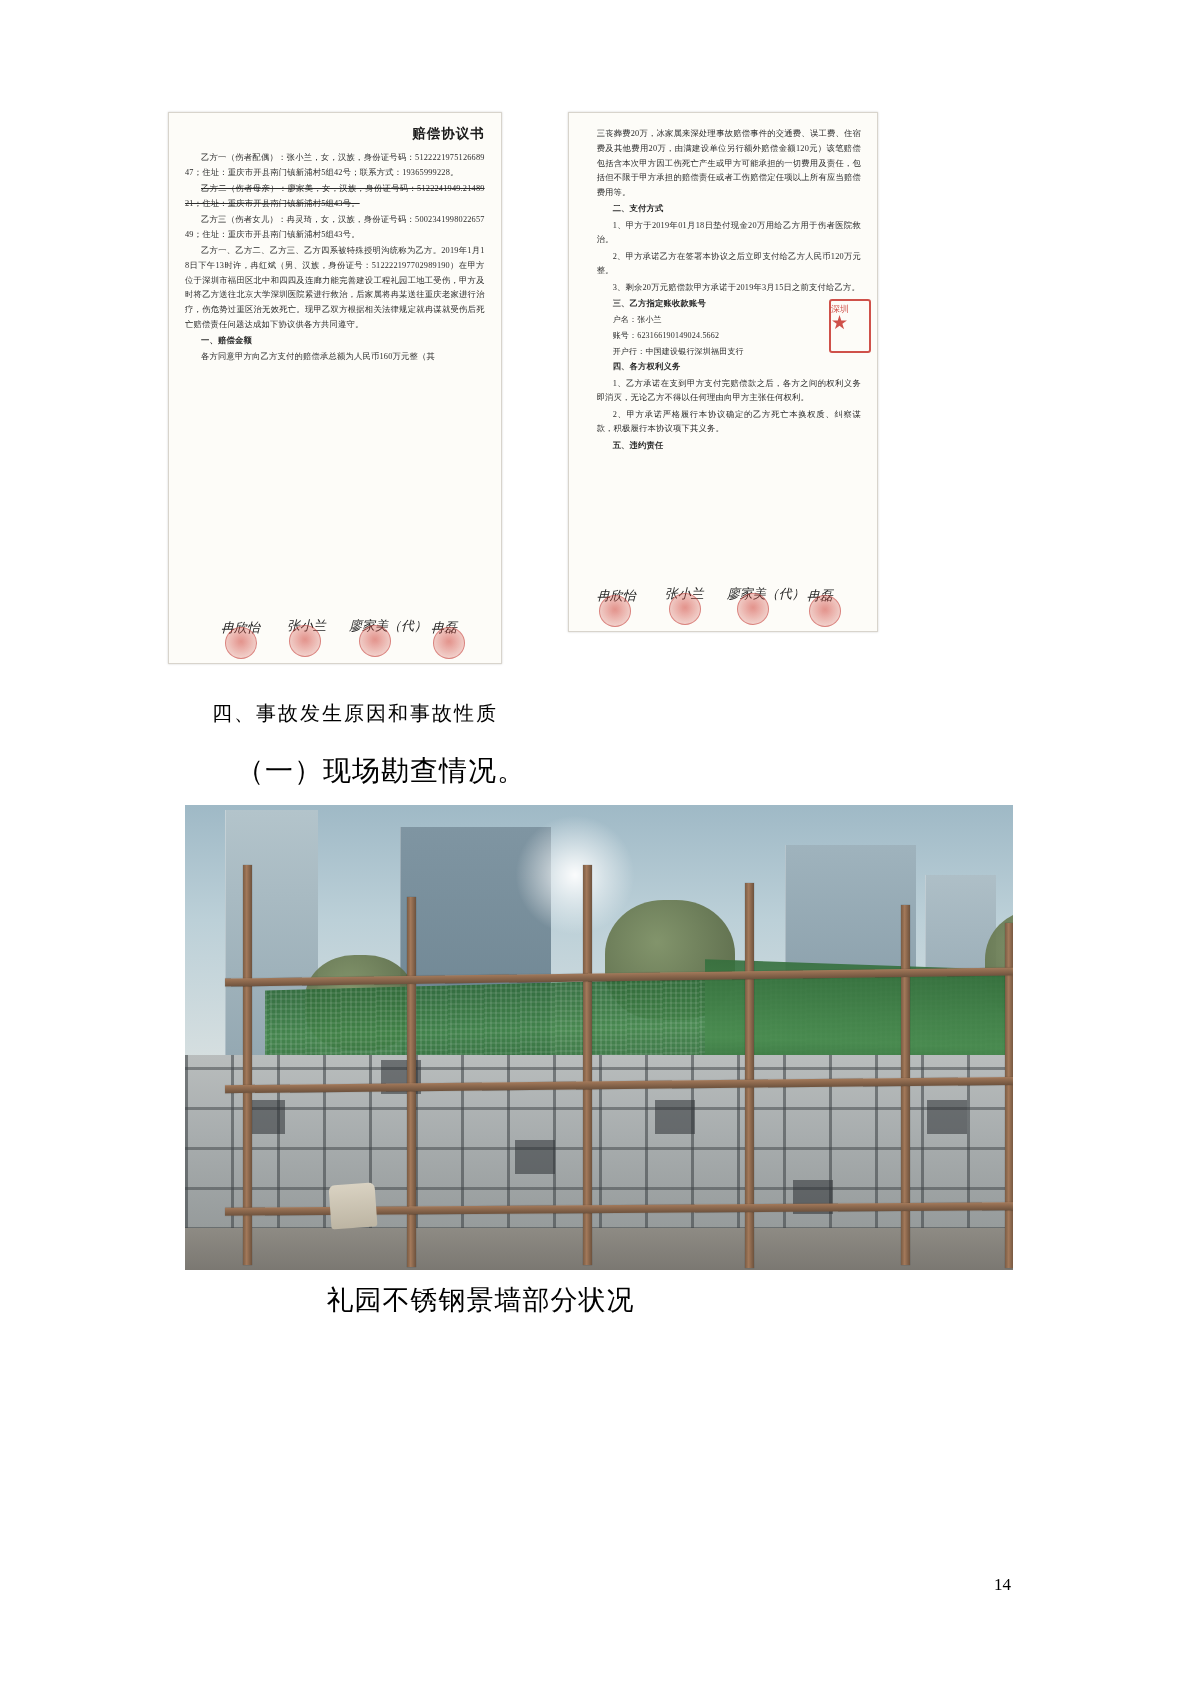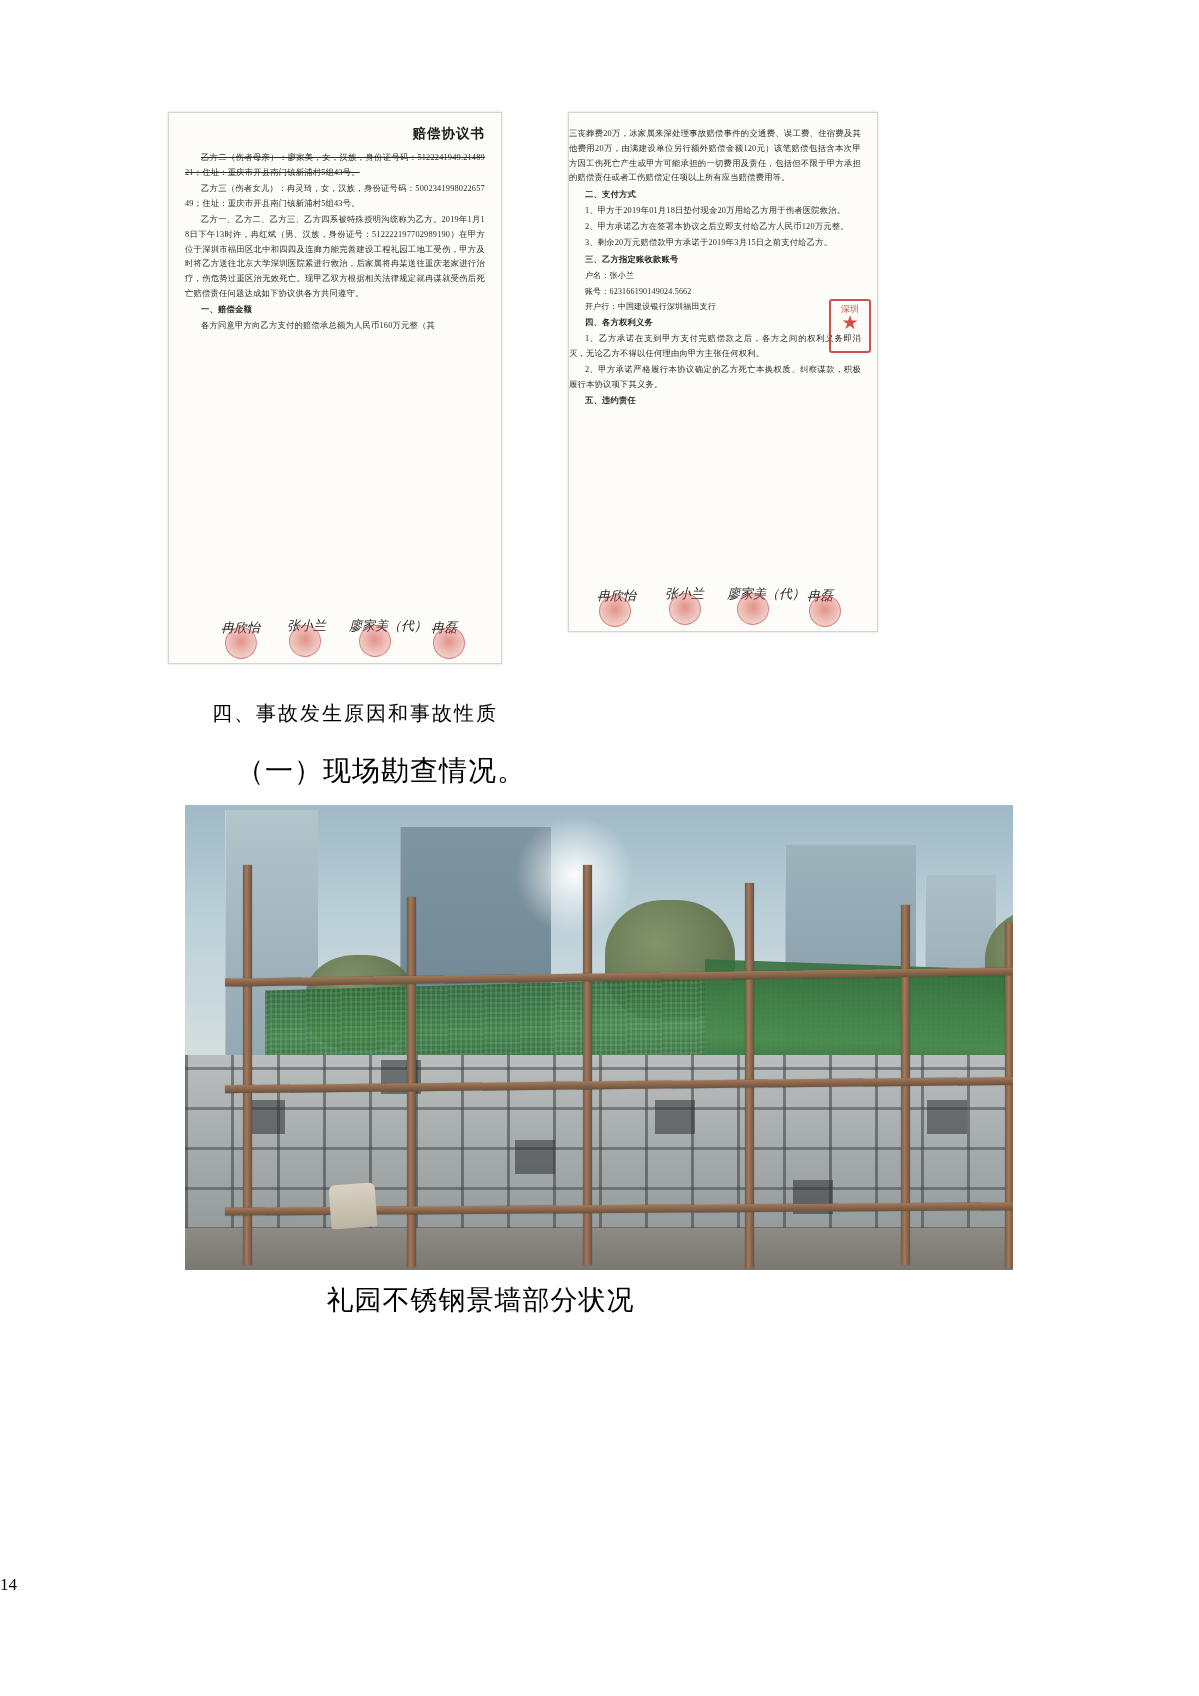--- a/index.html
+++ b/index.html
@@ -42,21 +42,21 @@
   }
   .scan-left {
     width: 340px;
     height: 552px;
     padding: 10px 16px 0 16px;
     box-sizing: border-box;
   }
   .scan-right {
     width: 316px;
     height: 520px;
-    padding: 14px 16px 0 0;
+    padding: 14px 16px 0 28px;
     box-sizing: border-box;
   }
   .scan-title {
     text-align: right;
     font-size: 13.5px;
     font-weight: bold;
     letter-spacing: 1px;
     margin: 2px 0 8px 0;
     color: #1a1a1a;
   }
@@ -82,21 +82,21 @@
     position: absolute;
     right: 6px;
     top: 186px;
     width: 42px;
     height: 54px;
     border: 2px solid #c8342c;
     border-radius: 3px;
     color: #c8342c;
     font-size: 9px;
     line-height: 1.15;
-    text-align: center;
+    text-align: left;
     padding-top: 3px;
     box-sizing: border-box;
     opacity: 0.85;
     font-family: "Liberation Sans", sans-serif;
   }
   .seal-star {
     color: #c8342c;
     font-size: 17px;
     display: block;
     line-height: 1;
@@ -268,34 +268,35 @@
     text-align: center;
     font-size: 27px;
     font-family: "DejaVu Serif", "Liberation Serif", serif;
     letter-spacing: 1px;
   }
   .page-number {
     position: absolute;
     left: 0;
     top: 1575px;
     width: 1011px;
-    text-align: left;
+    text-align: right;
     font-size: 17px;
     font-family: "Liberation Serif", serif;
   }
 </style>
 </head>
 <body>
 
 <div class="page">
 
   <div class="scan-row">
 
     <div class="scan-doc scan-left">
       <div class="scan-title">赔偿协议书</div>
+      <p class="scan-p indent">乙方一（伤者配偶）：张小兰，女，汉族，身份证号码：512222197512668947；住址：重庆市开县南门镇新浦村5组42号；联系方式：19365999228。</p>
       <p class="scan-p indent strike">乙方二（伤者母亲）：廖家美，女，汉族，身份证号码：5122241949.2148921；住址：重庆市开县南门镇新浦村5组43号。</p>
       <p class="scan-p indent">乙方三（伤者女儿）：冉灵琦，女，汉族，身份证号码：500234199802265749；住址：重庆市开县南门镇新浦村5组43号。</p>
       <p class="scan-p indent">乙方一、乙方二、乙方三、乙方四系被特殊授明沟统称为乙方。2019年1月18日下午13时许，冉红斌（男、汉族，身份证号：512222197702989190）在甲方位于深圳市福田区北中和四四及连廊力能完善建设工程礼园工地工受伤，甲方及时将乙方送往北京大学深圳医院紧进行救治，后家属将冉某送往重庆老家进行治疗，伤危势过重区治无效死亡。现甲乙双方根据相关法律规定就冉谋就受伤后死亡赔偿责任问题达成如下协议供各方共同遵守。</p>
       <p class="scan-p sec">一、赔偿金额</p>
       <p class="scan-p indent">各方同意甲方向乙方支付的赔偿承总额为人民币160万元整（其</p>
 
       <div class="sig-row">
         <span class="sig" style="left:52px; top:8px;">冉欣怡</span>
         <span class="stamp" style="left:56px; top:16px;"></span>
         <span class="sig" style="left:118px; top:6px;">张小兰</span>

